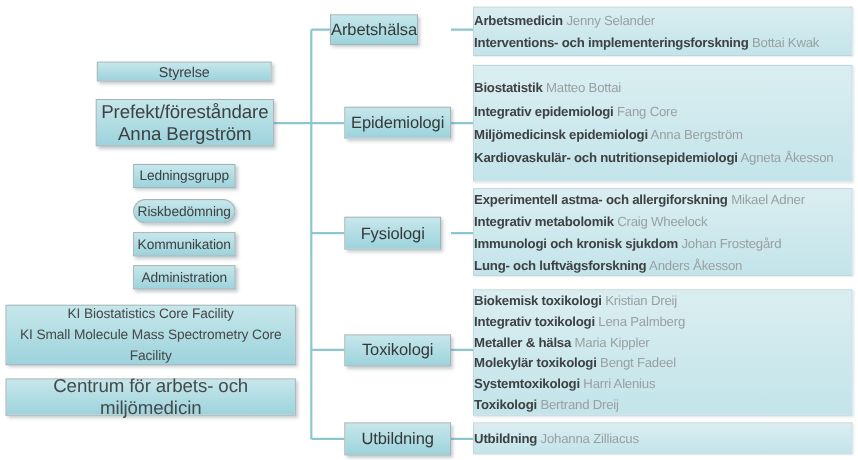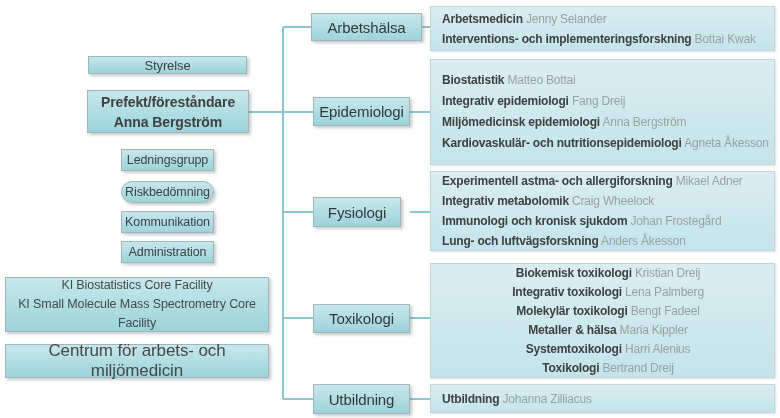--- a/index.html
+++ b/index.html
@@ -7,34 +7,34 @@
     position:relative;width:780px;height:418px;background:#ffffff;overflow:hidden;
     font-family:"Liberation Sans",sans-serif;letter-spacing:-0.1px;
   }
   .lines{position:absolute;left:0;top:0;width:780px;height:418px;}
   .tealbox{
     position:absolute;display:flex;flex-direction:column;align-items:center;justify-content:center;
     text-align:center;background:linear-gradient(180deg,#c6e7eb 0%,#9dd3dc 100%);
     border:1px solid #a2b4b8;box-shadow:2px 2px 3px rgba(90,110,115,.35);
     color:#3e4142;font-size:13px;box-sizing:border-box;
   }
-  .prefekt-line{line-height:20px;font-size:14px;font-weight:700;}
+  .prefekt-line{line-height:20px;font-size:17px;font-weight:400;}
   .mgmt{font-size:12.5px;}
   .fac-line{line-height:19px;font-size:12.5px;color:#46494a;}
   .centrum{font-size:17px;color:#46494a;}
   .unitbox{font-size:15px;font-weight:500;color:#353839;}
   .detail{
     position:absolute;display:flex;flex-direction:column;justify-content:center;
     background:linear-gradient(180deg,#daeef1 0%,#c3e4ea 100%);
     border:1px solid #c0d6da;box-shadow:1px 1px 2px rgba(120,140,145,.25);
-    padding-left:11px;box-sizing:border-box;overflow:hidden;
+    box-sizing:border-box;overflow:hidden;
   }
   .row{white-space:nowrap;font-size:12px;letter-spacing:-0.2px;line-height:20px;}
   .lh21 .row{line-height:21px;}
-  .lh19 .row{line-height:19px;text-align:center;}
+  .lh19 .row{line-height:19px;}
   .gname{font-weight:700;color:#3e4142;}
   .gleader{font-weight:400;color:#9aa0a2;}
 </style>
 </head>
 <body>
 
 <div class="canvas">
 
   <svg class="lines" viewBox="0 0 780 418">
     <path d="M249,112 H283 M283,27 V399 M283,27 H313 M283,112 H313 M283,212 H313 M283,318 H313 M283,399 H313 M410,27 H430 M410,112 H430 M410,212 H430 M410,318 H430 M410,399 H430" stroke="#8bc7d1" stroke-width="2" fill="none"></path>
@@ -52,21 +52,21 @@
   <div class="tealbox mgmt" style="left:121px;top:211px;width:93px;height:22px;">Kommunikation</div>
   <div class="tealbox mgmt" style="left:121px;top:241px;width:93px;height:22px;">Administration</div>
 
   <div class="tealbox" style="left:5px;top:277px;width:264px;height:55px;">
     <div class="fac-line">KI Biostatistics Core Facility</div>
     <div class="fac-line">KI Small Molecule Mass Spectrometry Core Facility</div>
   </div>
 
   <div class="tealbox centrum" style="left:5px;top:344px;width:264px;height:34px;">Centrum för arbets- och miljömedicin</div>
 
-  <div class="tealbox unitbox" style="left:311px;top:13px;width:111px;height:28px;">Arbetshälsa</div>
+  <div class="tealbox unitbox" style="left:300px;top:13px;width:80px;height:28px;">Arbetshälsa</div>
   <div class="tealbox unitbox" style="left:313px;top:97px;width:97px;height:29px;">Epidemiologi</div>
   <div class="tealbox unitbox" style="left:313px;top:197px;width:88px;height:30px;">Fysiologi</div>
   <div class="tealbox unitbox" style="left:313px;top:304px;width:97px;height:29px;">Toxikologi</div>
   <div class="tealbox unitbox" style="left:313px;top:384px;width:97px;height:30px;">Utbildning</div>
 
   <div class="detail" style="left:430px;top:6px;width:345px;height:45px;">
     <div class="row">
       <span class="gname">Arbetsmedicin</span>
       <span class="gleader">Jenny Selander</span>
     </div>
@@ -76,21 +76,21 @@
     </div>
   </div>
 
   <div class="detail lh21" style="left:430px;top:59px;width:345px;height:106px;">
     <div class="row">
       <span class="gname">Biostatistik</span>
       <span class="gleader">Matteo Bottai</span>
     </div>
     <div class="row">
       <span class="gname">Integrativ epidemiologi</span>
-      <span class="gleader">Fang Dreij</span>
+      <span class="gleader">Fang Core</span>
     </div>
     <div class="row">
       <span class="gname">Miljömedicinsk epidemiologi</span>
       <span class="gleader">Anna Bergström</span>
     </div>
     <div class="row">
       <span class="gname">Kardiovaskulär- och nutritionsepidemiologi</span>
       <span class="gleader">Agneta Åkesson</span>
     </div>
   </div>
@@ -117,26 +117,26 @@
   <div class="detail lh19" style="left:430px;top:263px;width:345px;height:115px;">
     <div class="row">
       <span class="gname">Biokemisk toxikologi</span>
       <span class="gleader">Kristian Dreij</span>
     </div>
     <div class="row">
       <span class="gname">Integrativ toxikologi</span>
       <span class="gleader">Lena Palmberg</span>
     </div>
     <div class="row">
+      <span class="gname">Metaller &amp; hälsa</span>
+      <span class="gleader">Maria Kippler</span>
+    </div>
+    <div class="row">
       <span class="gname">Molekylär toxikologi</span>
       <span class="gleader">Bengt Fadeel</span>
-    </div>
-    <div class="row">
-      <span class="gname">Metaller &amp; hälsa</span>
-      <span class="gleader">Maria Kippler</span>
     </div>
     <div class="row">
       <span class="gname">Systemtoxikologi</span>
       <span class="gleader">Harri Alenius</span>
     </div>
     <div class="row">
       <span class="gname">Toxikologi</span>
       <span class="gleader">Bertrand Dreij</span>
     </div>
   </div>

